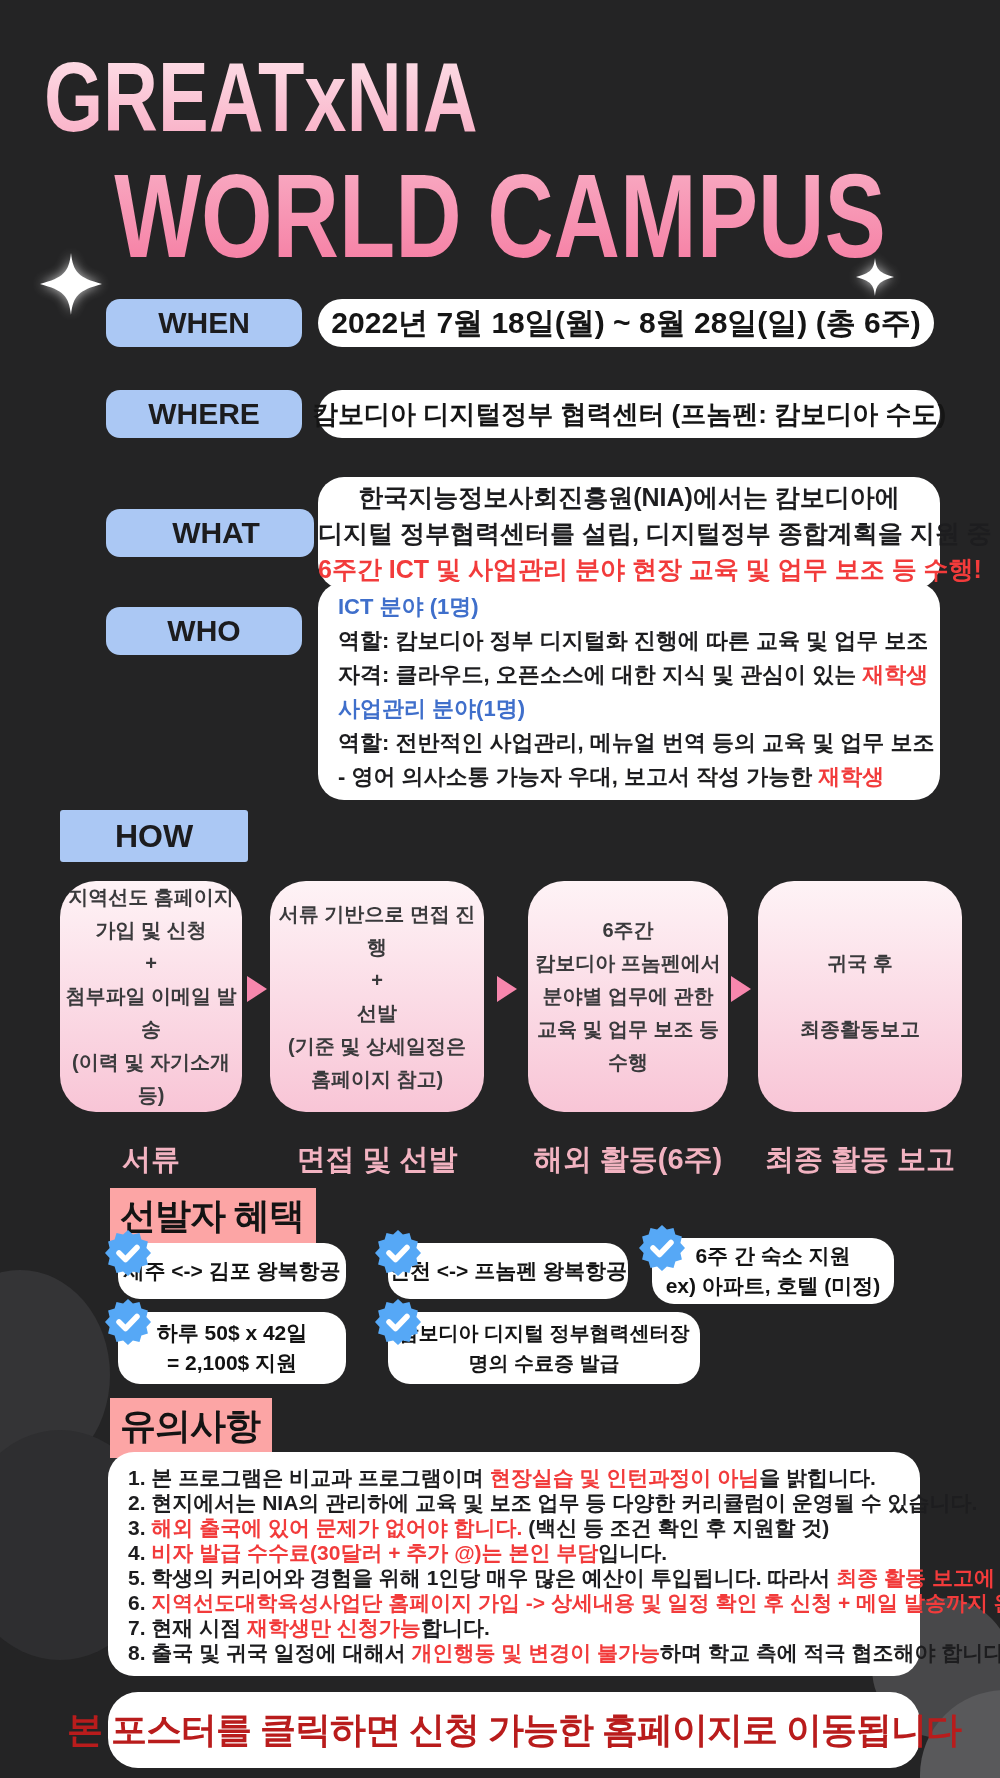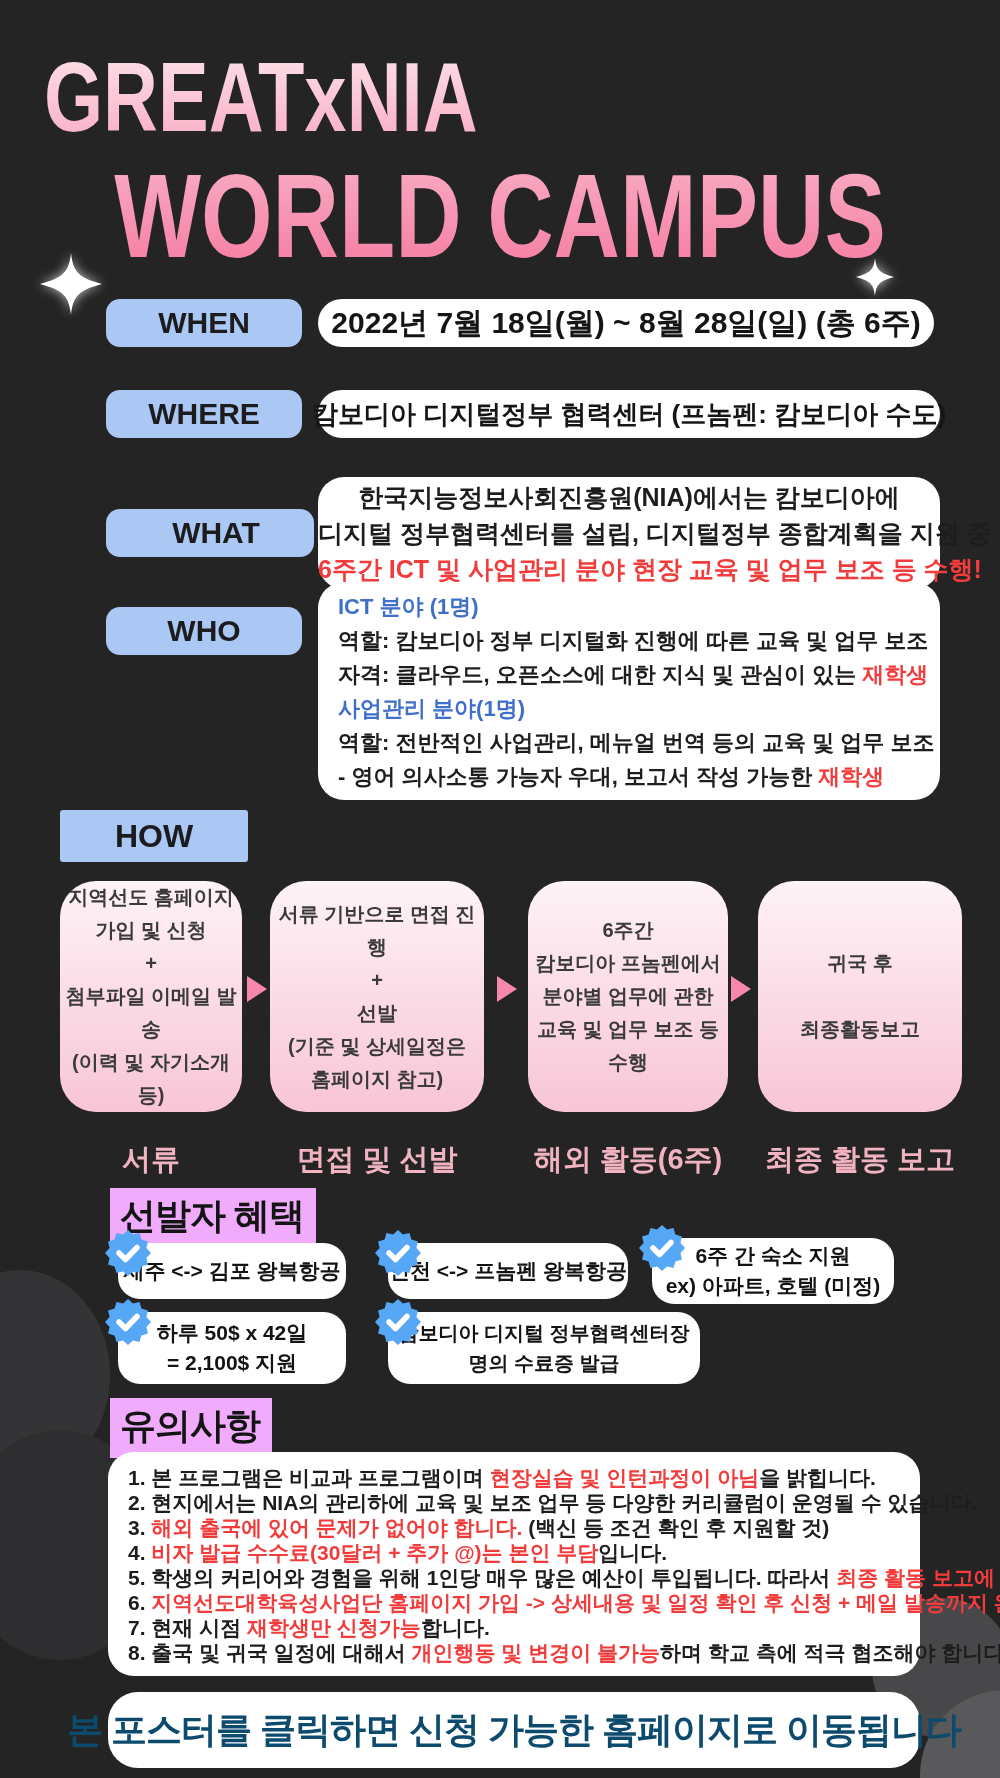--- a/index.html
+++ b/index.html
@@ -62,40 +62,40 @@
          border-bottom:13px solid transparent;border-left:20px solid #f787ad;}
   #arrow0{left:247px;}
   #arrow1{left:497px;}
   #arrow2{left:731px;}
   .caption{position:absolute;top:1140px;text-align:center;color:#f2b3c1;font-weight:800;font-size:29px;white-space:nowrap;}
   #cap0{left:60px;width:182px;}
   #cap1{left:270px;width:214px;}
   #cap2{left:528px;width:200px;}
   #cap3{left:758px;width:204px;}
 
-  .hl-title{position:absolute;background:#f0abfc;color:#141414;font-weight:900;font-size:36px;
+  .hl-title{position:absolute;background:#fca5a5;color:#141414;font-weight:900;font-size:36px;
             padding:4px 12px 7px 10px;letter-spacing:-1px;}
   #benefits-title{left:110px;top:1188px;}
   #notes-title{left:110px;top:1398px;}
 
   .bpill{position:absolute;background:#fff;border-radius:22px;display:flex;flex-direction:column;
          justify-content:center;text-align:center;font-weight:800;color:#131313;line-height:30px;white-space:nowrap;}
   #bp0{left:118px;top:1243px;width:228px;height:56px;font-size:21px;}
   #bp1{left:388px;top:1243px;width:240px;height:56px;font-size:21px;}
   #bp2{left:652px;top:1238px;width:242px;height:66px;font-size:21px;}
   #bp3{left:118px;top:1312px;width:228px;height:72px;font-size:21px;}
   #bp4{left:388px;top:1312px;width:312px;height:72px;font-size:20px;}
   .badge{position:absolute;left:-14px;top:-14px;width:48px;height:48px;}
 
   #notes-box{position:absolute;left:108px;top:1452px;width:812px;height:224px;background:#fff;border-radius:26px;
              box-sizing:border-box;padding:13px 0 0 20px;}
   .note-line{font-size:21px;font-weight:700;line-height:25px;white-space:nowrap;}
 
   #banner{position:absolute;left:108px;top:1692px;width:812px;height:76px;background:#fff;border-radius:30px;
-          display:flex;align-items:center;justify-content:center;color:#0c4a6e;font-weight:900;
+          display:flex;align-items:center;justify-content:center;color:#b91c1c;font-weight:900;
           font-size:36px;letter-spacing:-1px;white-space:nowrap;}
 </style>
 </head>
 <body>
 
 <div class="poster">
 
   <div class="bk" id="bk1"></div>
   <div class="bk" id="bk2"></div>
   <div class="bk" id="bk3"></div>

